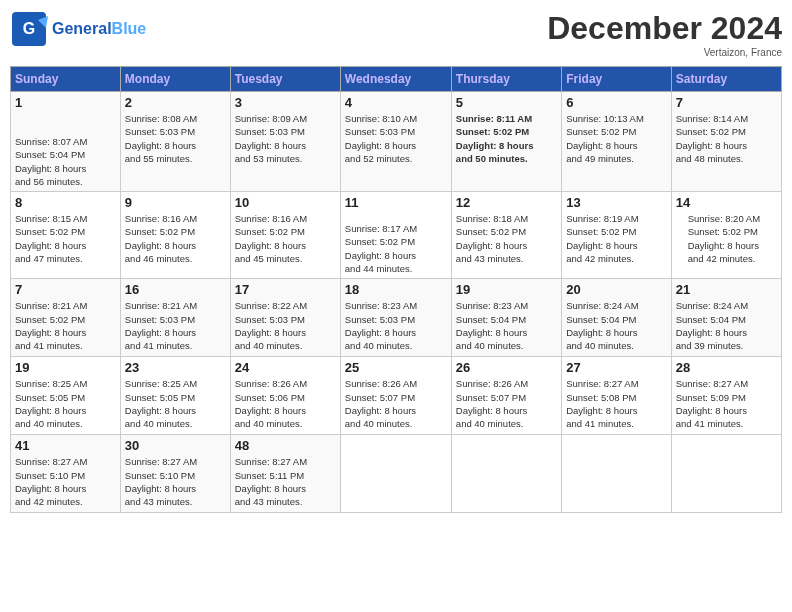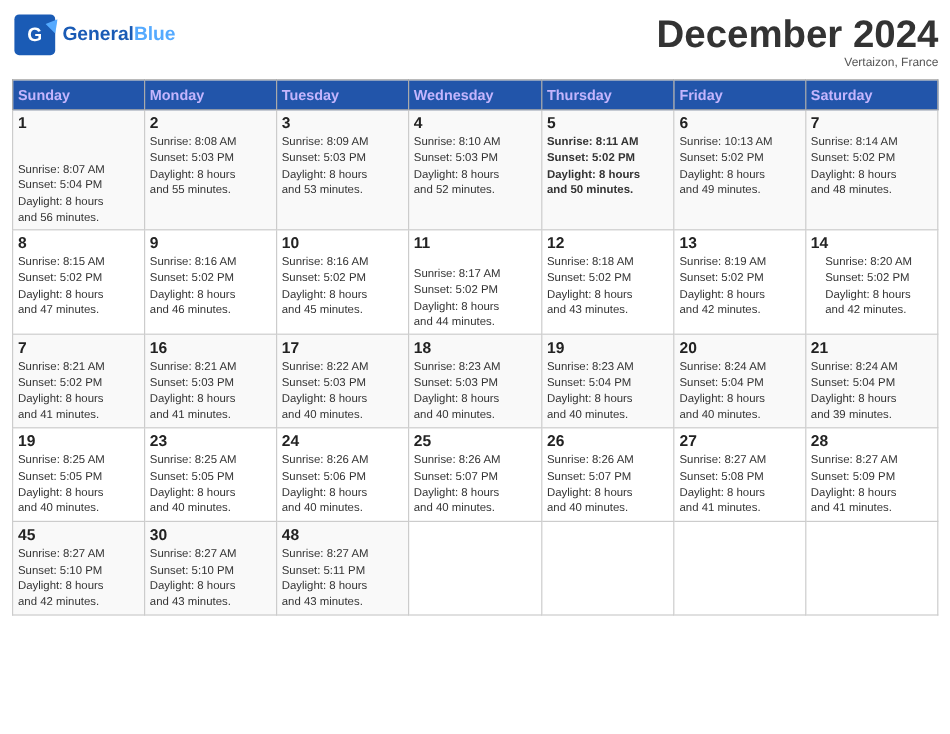--- a/index.html
+++ b/index.html
@@ -310,21 +310,21 @@
         <td>
           <span class="day-num">28</span>
           <div class="day-info" style="white-space: pre-line;">Sunrise: 8:27 AM
 Sunset: 5:09 PM
 Daylight: 8 hours
 and 41 minutes.</div>
         </td>
       </tr>
       <tr>
         <td>
-          <span class="day-num">45</span>
+          <span class="day-num">41</span>
           <div class="day-info" style="white-space: pre-line;">Sunrise: 8:27 AM
 Sunset: 5:10 PM
 Daylight: 8 hours
 and 42 minutes.</div>
         </td>
         <td>
           <span class="day-num">30</span>
           <div class="day-info" style="white-space: pre-line;">Sunrise: 8:27 AM
 Sunset: 5:10 PM
 Daylight: 8 hours

